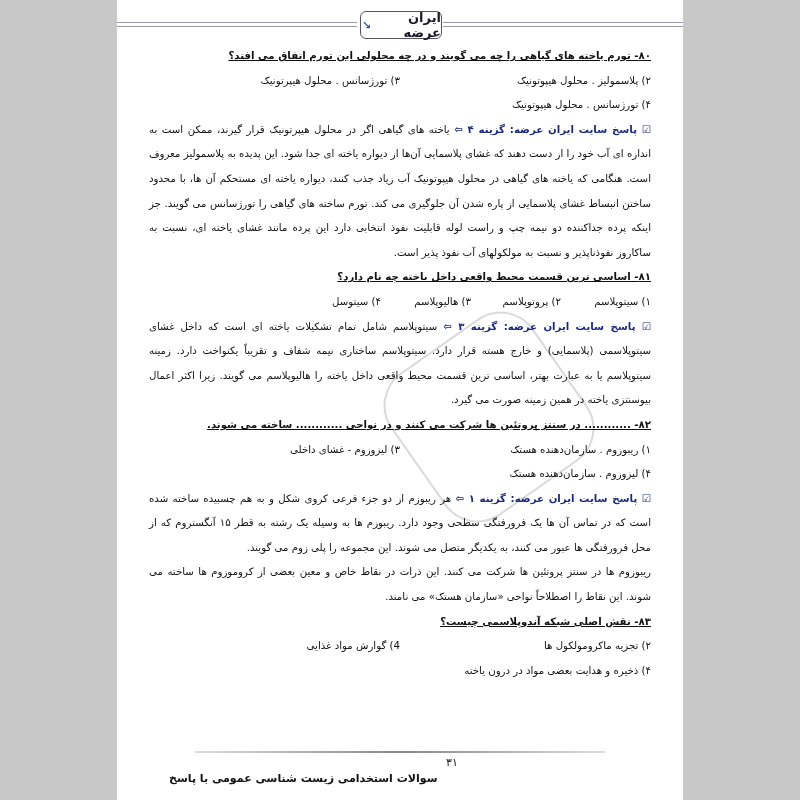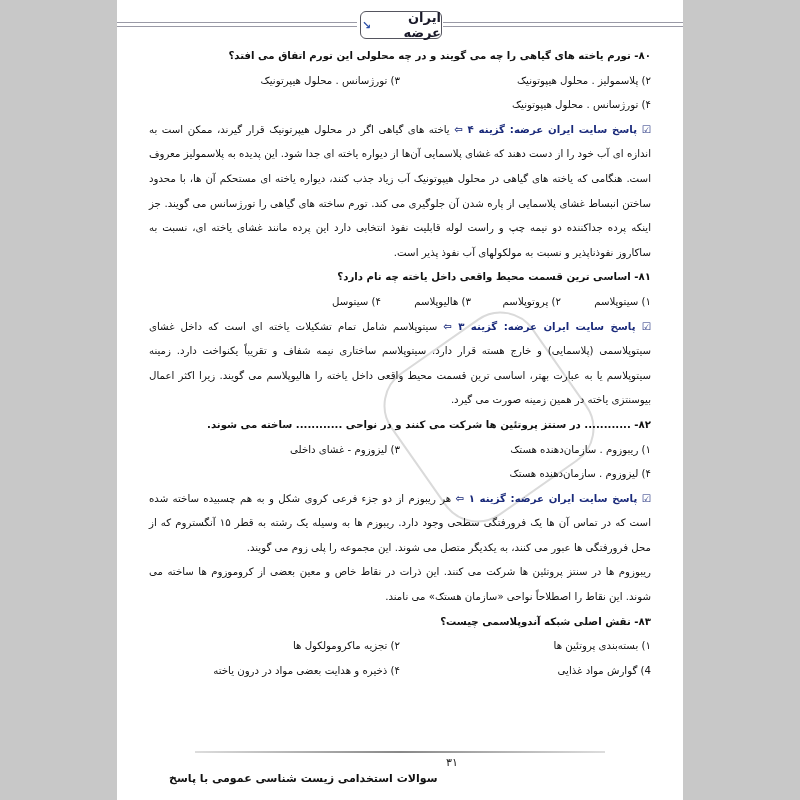--- a/index.html
+++ b/index.html
@@ -20,21 +20,21 @@
     position: absolute; left: 243px; top: 11px; width: 80px; height: 26px;
     border: 1.5px solid #55555f; border-radius: 6px; background: #fff;
     display: flex; align-items: center; justify-content: center;
     font-weight: bold; font-size: 13px; color: #1a1a2a; direction: rtl;
   }
   .logo .arrow { color: #2b4fa8; font-size: 11px; margin: 0 1px; }
   .content {
     position: absolute; left: 32px; top: 44px; width: 502px;
     direction: rtl; text-align: justify; font-size: 10.2px; color: #111; line-height: 24.6px;
   }
-  .q-title { font-weight: bold; margin: 0; }
+  .q-title { font-weight: bold; margin: 0; text-decoration: underline; }
   .opts { display: grid; grid-template-columns: 1fr 1fr; margin: 0; }
   .opts.four { grid-template-columns: repeat(4, 1fr); width: 360px; }
   .opt { white-space: nowrap; }
   .ans-label { color: #1a2a7a; font-weight: bold; }
   p { margin: 0; }
   .watermark {
     position: absolute; left: 285px; top: 330px; width: 170px; height: 170px;
     border: 2px solid rgba(150,150,150,0.35); border-radius: 40px;
     transform: rotate(-35deg); pointer-events: none;
   }
@@ -87,21 +87,20 @@
     <div class="opts">
       <span class="opt">۱) ریبوزوم . سازمان‌دهنده هستک</span>
       <span class="opt">۳) لیزوزوم - غشای داخلی</span>
       <span class="opt">۴) لیزوزوم . سازمان‌دهنده هستک</span>
     </div>
     <p><span class="ans-label">☑ پاسخ سایت ایران عرضه: گزینه ۱ ⇦</span><span> هر ریبوزم از دو جزء فرعی کروی شکل و به هم چسبیده ساخته شده است که در تماس آن ها یک فرورفتگی سطحی وجود دارد. ریبوزم ها به وسیله یک رشته به قطر ۱۵ آنگستروم که از محل فرورفتگی ها عبور می کنند، به یکدیگر متصل می شوند. این مجموعه را پلی زوم می گویند.</span></p>
     <p>ریبوزوم ها در سنتز پروتئین ها شرکت می کنند. این ذرات در نقاط خاص و معین بعضی از کروموزوم ها ساخته می شوند. این نقاط را اصطلاحاً نواحی «سازمان هستک» می نامند.</p>
 
     <p class="q-title">۸۳- نقش اصلی شبکه آندوپلاسمی چیست؟</p>
     <div class="opts">
-      <span class="opt">۱) بسته‌بندی پروتئین ها</span>
       <span class="opt">۲) تجزیه ماکرومولکول ها</span>
       <span class="opt">4) گوارش مواد غذایی</span>
       <span class="opt">۴) ذخیره و هدایت بعضی مواد در درون یاخته</span>
     </div>
   </div>
 
   <div class="footer-line"></div>
   <div class="page-num">۳۱</div>
   <div class="footer-title">سوالات استخدامی زیست شناسی عمومی با پاسخ</div>
 </div>

